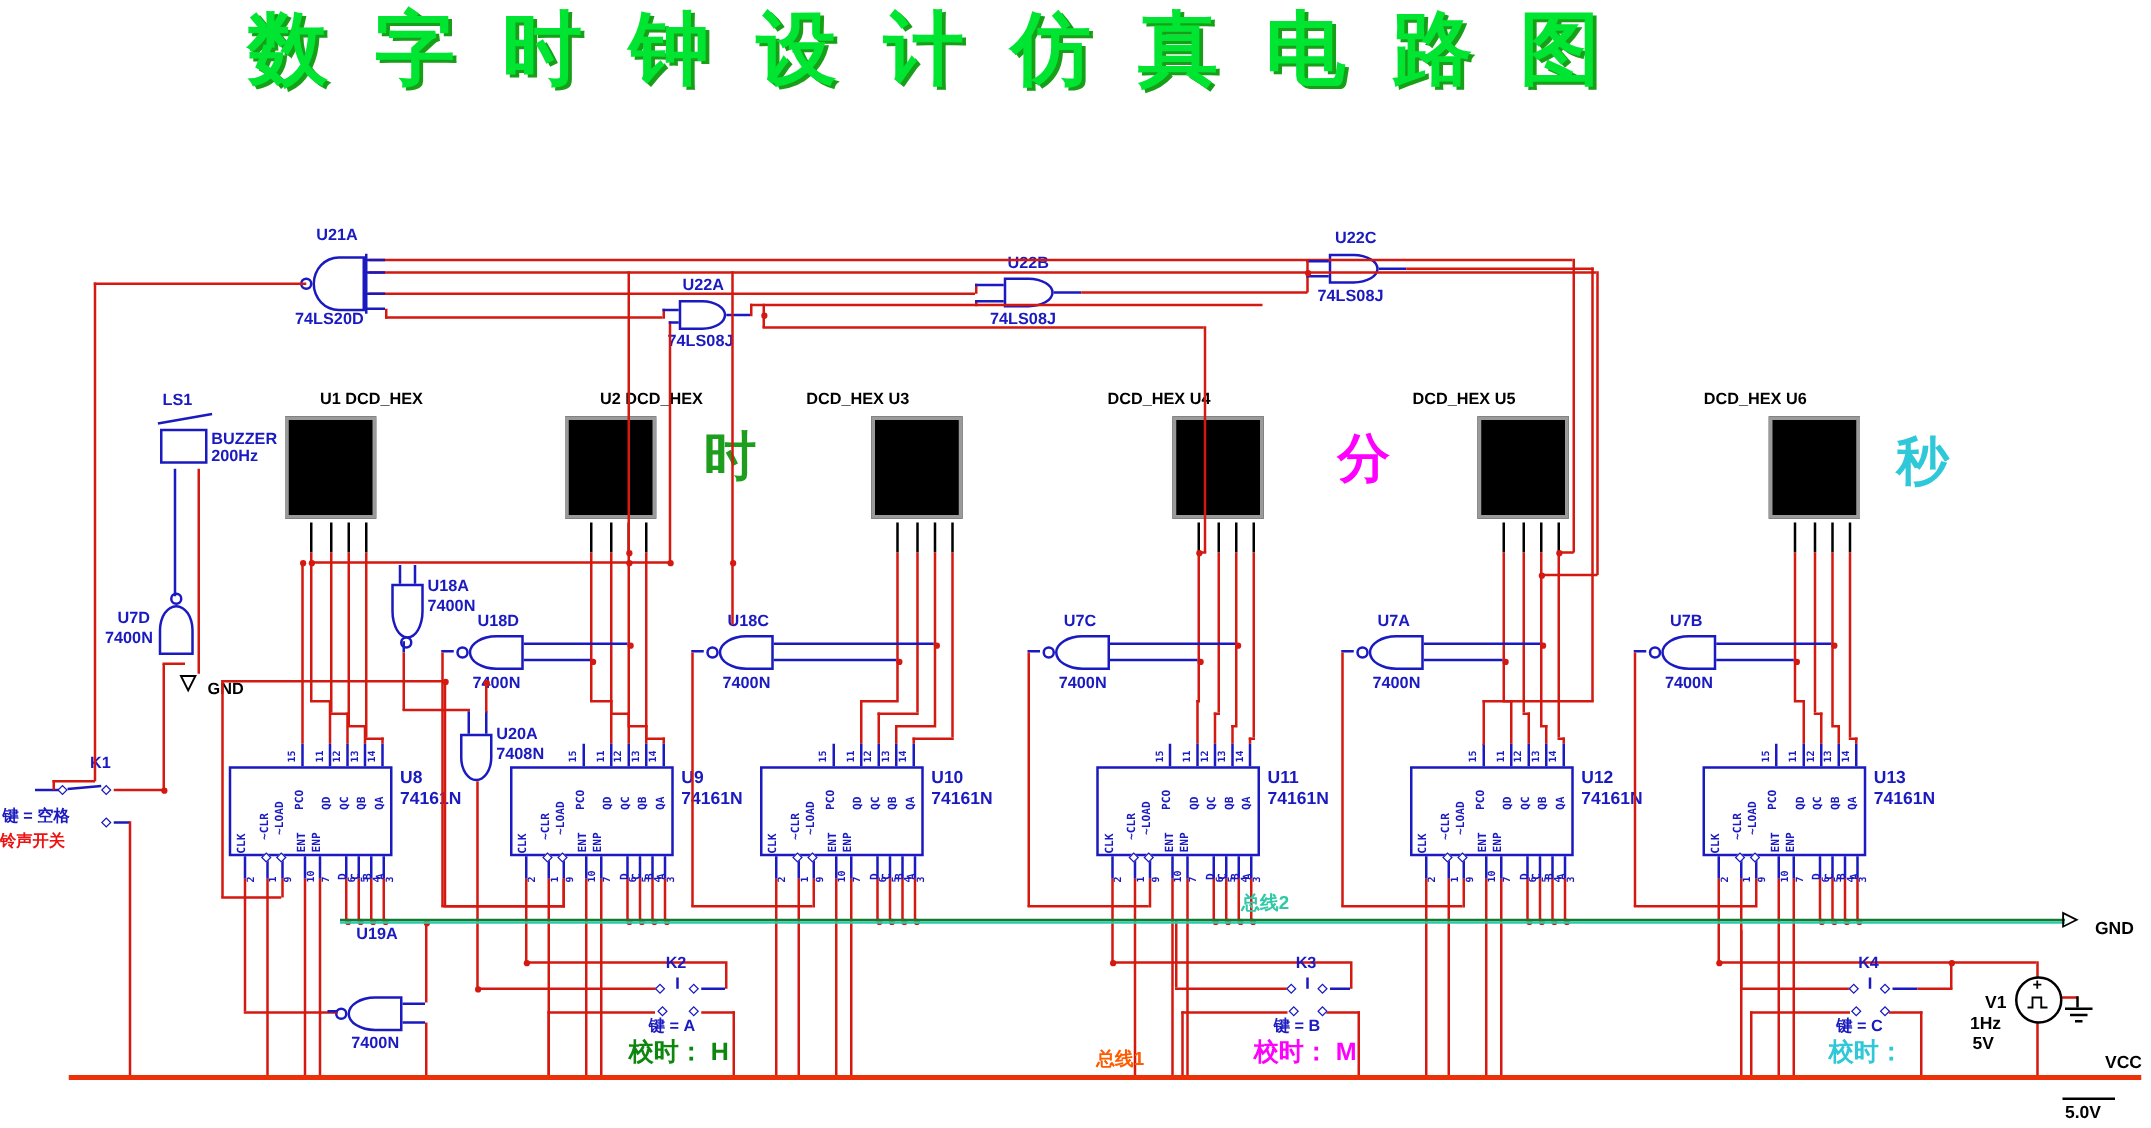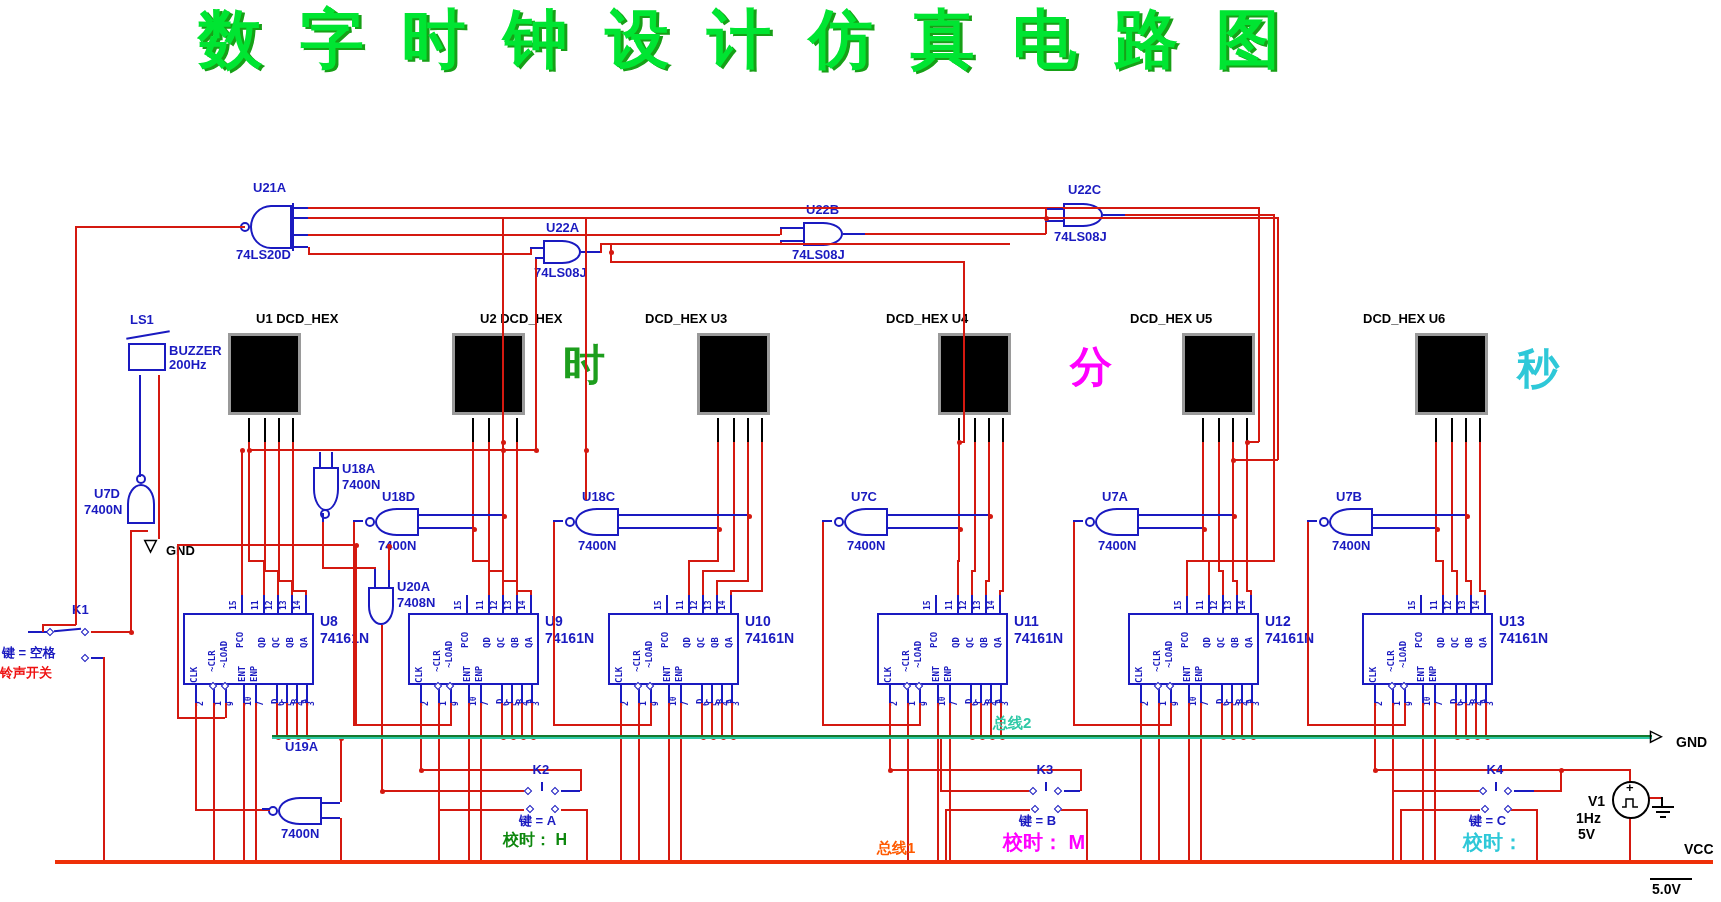--- a/index.html
+++ b/index.html
@@ -737,21 +737,21 @@
     <div class="lbl" style="left: 1676px; top: 735px; color: rgb(0, 0, 0); font-size: 14px;">GND</div>
     <div class="ws" style="left: 55px; top: 860px; width: 1658px; height: 4px; background: rgb(238, 48, 8);"></div>
     <div class="lbl" style="left: 877px; top: 840px; color: rgb(255, 90, 0); font-size: 15px;">总线1</div>
     <div class="lbl" style="left: 532.5px; top: 763px;">K2</div>
     <div class="ws wb" style="left: 540.5px; top: 782px; width: 2px; height: 9px;"></div>
     <div class="dia" style="left: 525px; top: 788px;"></div>
     <div class="dia" style="left: 552px; top: 788px;"></div>
     <div class="dia" style="left: 527px; top: 806px;"></div>
     <div class="dia" style="left: 552px; top: 806px;"></div>
     <div class="lbl" style="left: 519px; top: 814px;">键 = A</div>
-    <div class="lbl" style="left: 503px; top: 831px; color: rgb(13, 135, 13); font-size: 16px; z-index: 1; text-align: center;">校时： H</div>
+    <div class="lbl" style="left: 503px; top: 831px; color: rgb(13, 135, 13); font-size: 20px; z-index: 1; text-align: center;">校时： H</div>
     <div class="lbl" style="left: 1036.5px; top: 763px;">K3</div>
     <div class="ws wb" style="left: 1044.5px; top: 782px; width: 2px; height: 9px;"></div>
     <div class="dia" style="left: 1030px; top: 788px;"></div>
     <div class="dia" style="left: 1055px; top: 788px;"></div>
     <div class="dia" style="left: 1032px; top: 806px;"></div>
     <div class="dia" style="left: 1055px; top: 806px;"></div>
     <div class="lbl" style="left: 1019px; top: 814px;">键 = B</div>
     <div class="lbl" style="left: 1003px; top: 831px; color: rgb(255, 0, 255); font-size: 20px; z-index: 1;">校时： M</div>
     <div class="lbl" style="left: 1486.5px; top: 763px;">K4</div>
     <div class="ws wb" style="left: 1494.5px; top: 782px; width: 2px; height: 9px;"></div>

